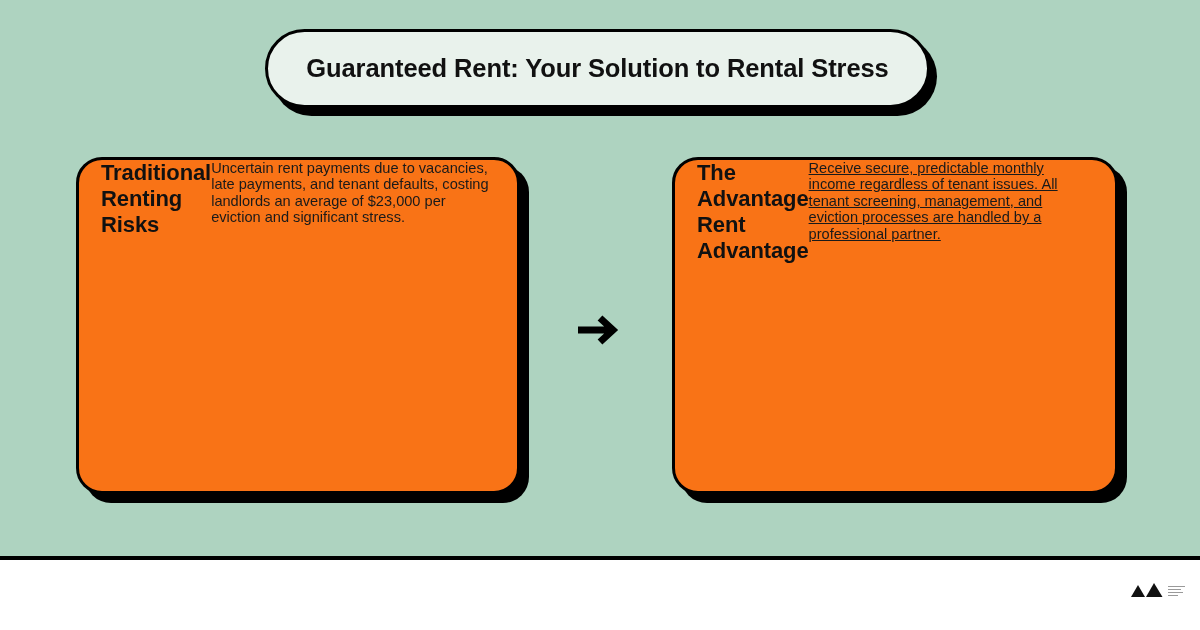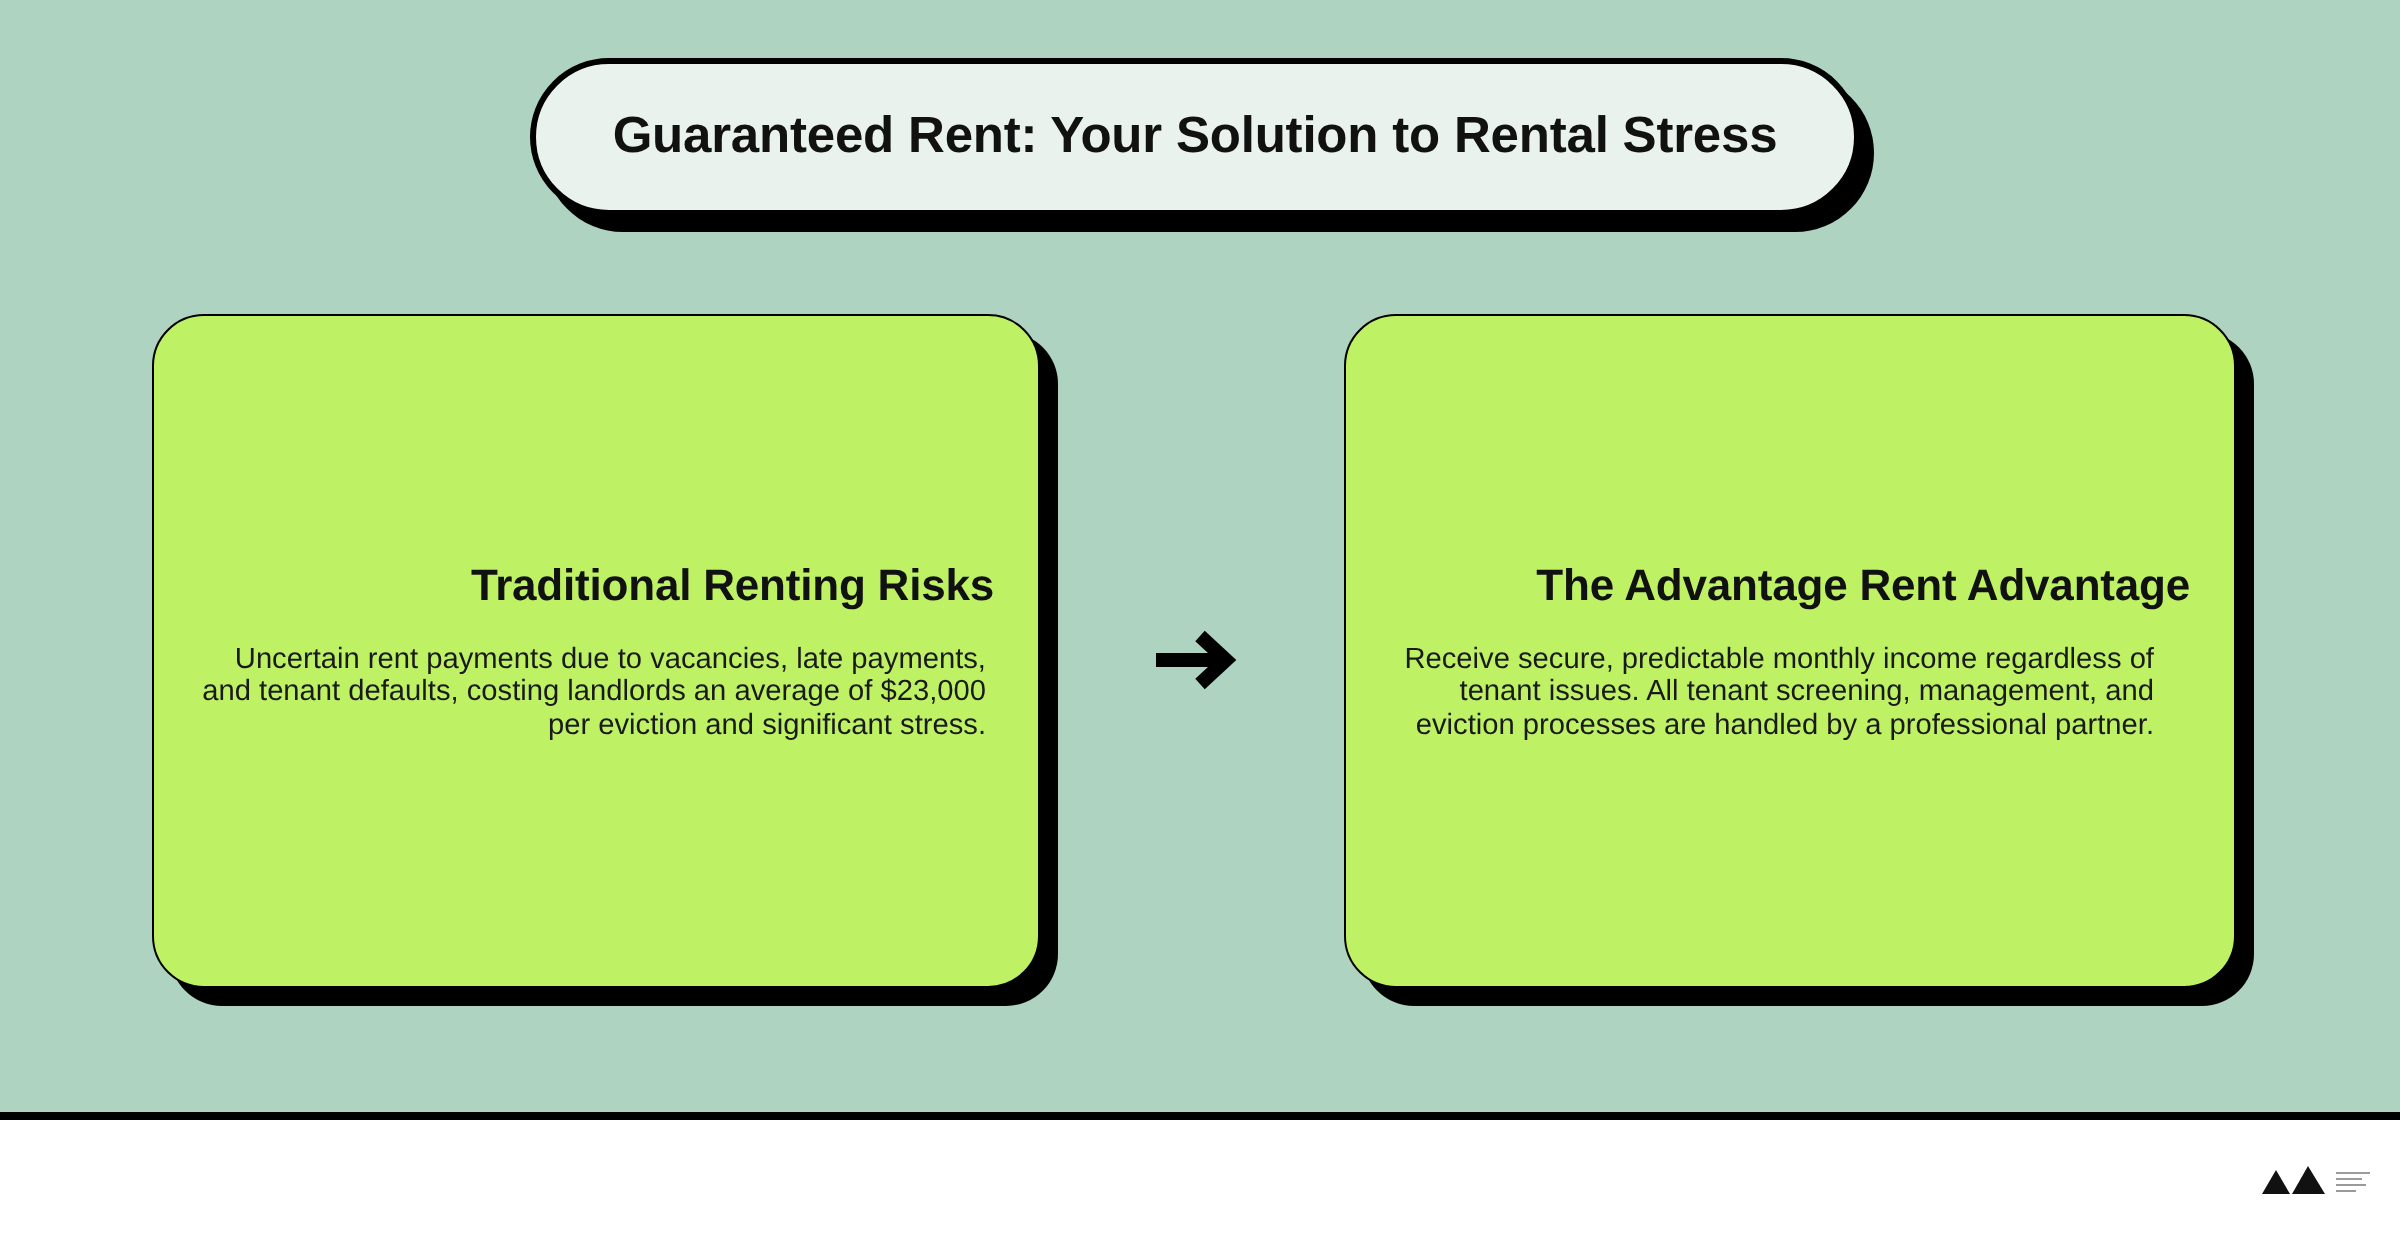--- a/index.html
+++ b/index.html
@@ -2,21 +2,21 @@
 <html><head>
 <meta charset="utf-8">
 <style>
   * { margin:0; padding:0; box-sizing:border-box; }
   html, body { width:1200px; height:630px; }
   body {
     font-family: "Liberation Sans", sans-serif;
     background:#ffffff;
     overflow:hidden;
   }
-  #slide { position:relative; width:1103px; height:630px;text-align:right; }
+  #slide { position:relative; width:1103px; height:630px; }
 
   .stage {
     position:absolute; left:0; top:0;
     width:1200px; height:560px;
     background:#aed3c0;
     border-bottom:4px solid #000;
   }
 
   
   .title-wrap {
@@ -50,43 +50,43 @@
   .card-wrap { position:absolute; }
   .card-shadow {
     position:absolute; left:9px; top:9px;
     width:100%; height:100%;
     background:#000;
     border-radius:26px;
   }
   .card {
     position:absolute; left:0; top:0;
     width:100%; height:100%;
-    background:#bef264;
-    border:1px solid #000000;
+    background:#f97316;
+    border:3px solid #000000;
     border-radius:26px;
-    display:flex; flex-direction:column; justify-content:center;
+    display:flex; flex-direction:row; justify-content:center;
     padding:0 22px;
   }
   .card-left  { left:76px;  top:157px; width:444px; height:337px; }
   .card-right { left:672px; top:157px; width:446px; height:337px; }
 
   .card-heading {
     font-size:22px;
     font-weight:bold;
     color:#111111;
     letter-spacing:-0.1px;
     margin-bottom:16px;
   }
   .card-body {
     font-size:14.6px;
     line-height:16.4px;
     color:#1a1a1a;
   }
   .card-left .card-body  { max-width:394px; }
-  .card-right .card-body { max-width:382px; }
+  .card-right .card-body { max-width:382px;text-decoration:underline; }
 
   
   .arrow {
     position:absolute;
     left:566px; top:300px;
     width:66px; height:60px;
     display:flex; align-items:center; justify-content:center;
   }
   .arrow svg { display:block; }
 

